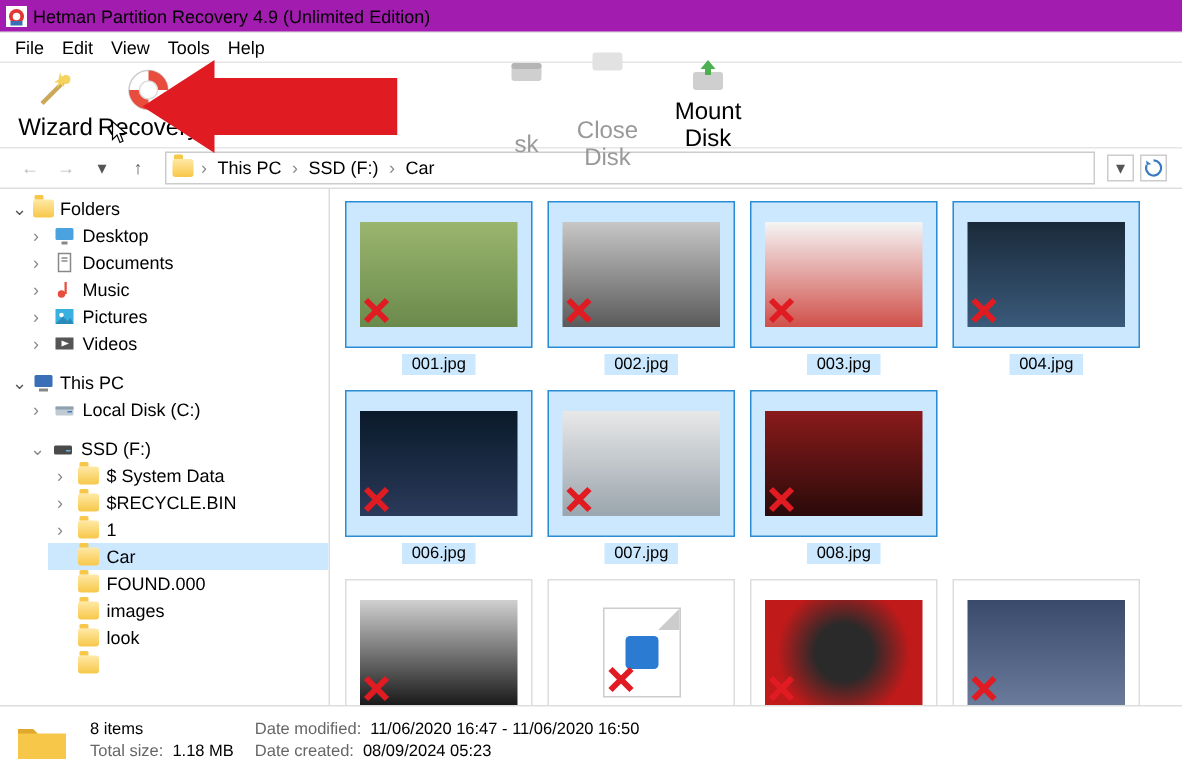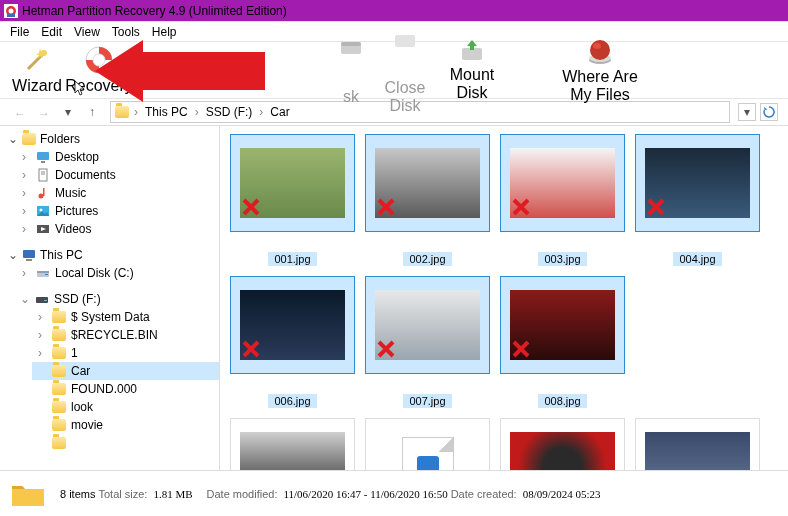--- a/index.html
+++ b/index.html
@@ -44,30 +44,30 @@
 .ico { width:14px; height:14px; display:inline-flex; align-items:center; justify-content:center; flex-shrink:0;}
 
 .file-grid { flex:1; overflow:auto; padding: 8px 10px; }
 .row { display:flex; gap:10px; margin-bottom: 10px; }
 .thumb { width: 125px; display:flex; flex-direction:column; align-items:center; }
 .thumb.sel .thumb-box { background:#cce8ff; border:1px solid #2a8dd4; }
 .thumb.sel .thumb-name { background:#cce8ff; }
 .thumb-box { width:125px; height:98px; border:1px solid #ddd; display:flex; align-items:center; justify-content:center; position:relative; background:#fff;}
 .thumb-img { width:105px; height:70px; background:#777; position:relative; overflow:hidden;}
 .thumb-img .x-mark { position:absolute; left:2px; bottom:2px; width:18px; height:18px; }
-.thumb-name { font-size:11px; margin-top:20px; padding:1px 6px;}
+.thumb-name { font-size:11px; margin-top:4px; padding:1px 6px;}
 .file-icon-box { width:52px; height:60px; border:1px solid #ccc; position:relative; background:#fff;}
 .file-icon-box .corner { position:absolute; top:0; right:0; width:14px; height:14px; background:linear-gradient(135deg,#fff 48%, #ccc 50%);}
 .file-icon-box .blu { position:absolute; top:18px; left:14px; width:22px; height:22px; background:#2a7bd1; border-radius:3px;}
 
 .status-bar { height:46px; border-top:1px solid #ddd; display:flex; align-items:center; padding:4px 10px; gap:14px;}
 .status-folder { width:36px; height:28px; }
-.status-col { display:flex; flex-direction:row; font-size:11px; gap:3px;}
+.status-col { display:flex; flex-direction:column; font-size:11px; gap:3px;}
 .status-col .lbl { color:#666; }
-.status-col .val { color:#000;font-family:Liberation Serif, serif; }
+.status-col .val { color:#000; }
 .status-row { display:flex; gap:6px;}
 
 
 svg { display:block; }
 </style>
 </head>
 <body>
 
 <div class="title-bar">
   <span class="app-icon">
@@ -141,31 +141,20 @@
   <div class="tool-btn" style="width:60px">
     <span class="tool-icon">
       <svg width="26" height="26">
           <rect x="3" y="10" width="20" height="12" rx="2" fill="#cfcfcf"></rect>
           <path d="M13 2 L18 8 L15 8 L15 12 L11 12 L11 8 L8 8 Z" fill="#4caf50"></path>
         </svg>
     </span>
     <span class="tool-label">Mount Disk</span>
   </div>
   <div style="width:40px"></div>
-  <div class="tool-btn wide">
-    <span class="tool-icon">
-      <svg width="30" height="30">
-          <ellipse cx="15" cy="24" rx="11" ry="4" fill="#b0b0b0"></ellipse>
-          <ellipse cx="15" cy="22" rx="11" ry="4" fill="#d9d9d9"></ellipse>
-          <circle cx="15" cy="14" r="10" fill="#c0392b"></circle>
-          <ellipse cx="12" cy="10" rx="4" ry="3" fill="#e74c3c"></ellipse>
-        </svg>
-    </span>
-    <span class="tool-label">Where Are My Files</span>
-  </div>
 </div>
 
 <div class="nav-bar">
   <span class="nav-btn disabled">←</span>
   <span class="nav-btn disabled">→</span>
   <span class="nav-btn">▾</span>
   <span class="nav-btn">↑</span>
   <div class="breadcrumb">
     <span class="ico">
         <span class="folder-mini"></span>
@@ -321,27 +310,27 @@
         <div class="tree-item">
             <span class="ico">
               <span class="folder-mini"></span>
             </span>
             <span class="label">FOUND.000</span>
           </div>
         <div class="tree-item">
             <span class="ico">
               <span class="folder-mini"></span>
             </span>
+            <span class="label">images</span>
+          </div>
+        <div class="tree-item">
+            <span class="ico">
+              <span class="folder-mini"></span>
+            </span>
             <span class="label">look</span>
-          </div>
-        <div class="tree-item">
-            <span class="ico">
-              <span class="folder-mini"></span>
-            </span>
-            <span class="label">movie</span>
           </div>
         <div class="tree-item">
             <span class="ico">
               <span class="folder-mini"></span>
             </span>
           </div>
 
       </div>
     </div>
 
@@ -469,21 +458,21 @@
   <span class="status-folder">
     <svg width="36" height="28">
         <path d="M2 6 L12 6 L15 9 L34 9 L34 26 L2 26 Z" fill="#f7c749"></path>
         <path d="M2 6 L12 6 L15 9 L2 9 Z" fill="#e0a82e"></path>
       </svg>
   </span>
   <div class="status-col">
     <span>8 items</span>
     <div class="status-row">
         <span class="lbl">Total size:</span>
-        <span class="val">1.81 MB</span>
+        <span class="val">1.18 MB</span>
       </div>
   </div>
   <div class="status-col">
     <div class="status-row">
         <span class="lbl">Date modified:</span>
         <span class="val">11/06/2020 16:47 - 11/06/2020 16:50</span>
       </div>
     <div class="status-row">
         <span class="lbl">Date created:</span>
         <span class="val">08/09/2024 05:23</span>

